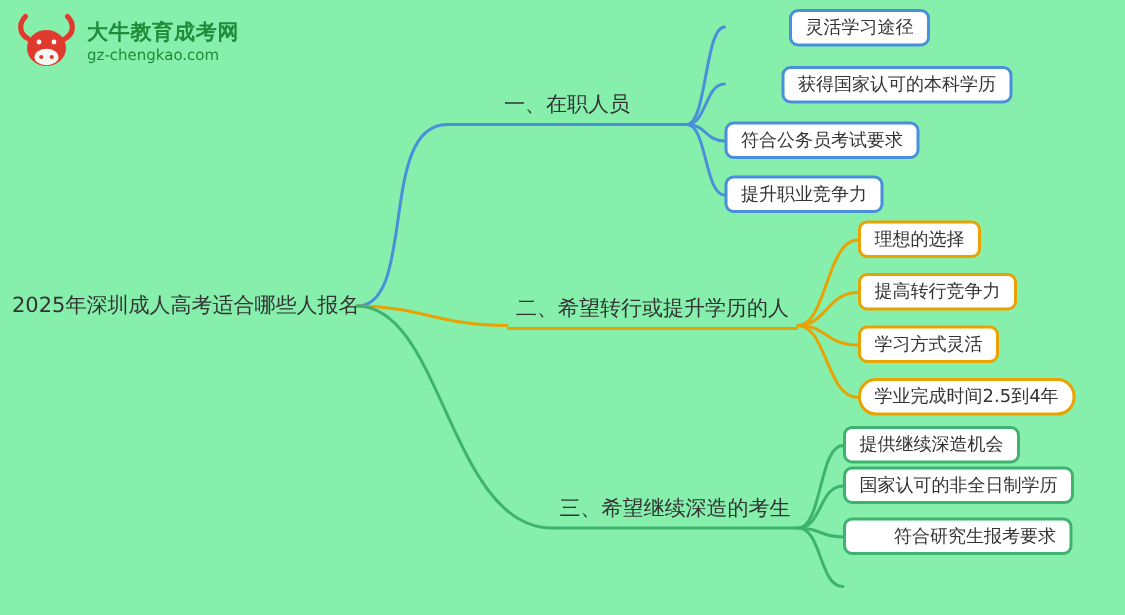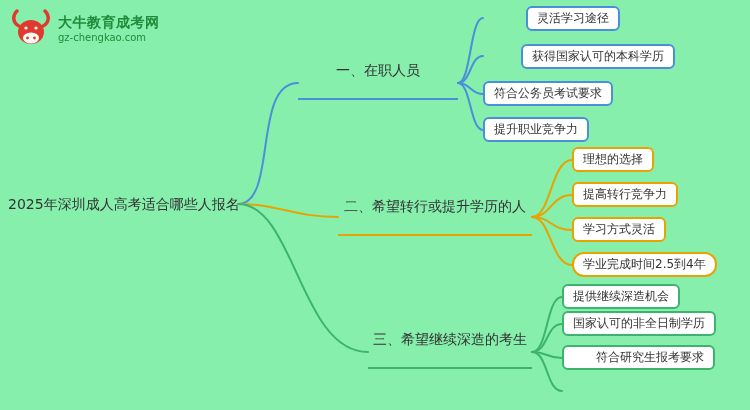--- a/index.html
+++ b/index.html
@@ -18,21 +18,21 @@
   .logo-title{font-size:14px;font-weight:bold;color:var(--logo-green,#1e8c3a);letter-spacing:.5px;}
   .logo-url{font-size:10px;color:var(--logo-green,#1e8c3a);}
 
   .root{
     position:absolute;left:8px;top:195px;width:236px;
     font-size:14px;color:#333;line-height:18px;white-space:nowrap;
   }
 
   .blabel{
     position:absolute;font-size:14px;color:#333;text-align:center;
-    padding-bottom:19px;line-height:18px;border-bottom:2.5px solid #999;white-space:nowrap;
+    padding-bottom:3px;line-height:18px;border-bottom:2.5px solid #999;white-space:nowrap;
   }
   .bl0{left:298px;top:61px;width:160px;border-color:var(--c0,#4a8fd9);}
   .bl1{left:338px;top:197px;width:194px;border-color:var(--c1,#e8a202);}
   .bl2{left:368px;top:330px;width:164px;border-color:var(--c2,#3eb370);}
 
   .child{
     position:absolute;font-size:12px;color:#333;background:#fff;
     border:2px solid #999;border-radius:6px;padding:3px 9px;line-height:15px;white-space:nowrap;
   }
   .c0{border-color:var(--c0,#4a8fd9);}

